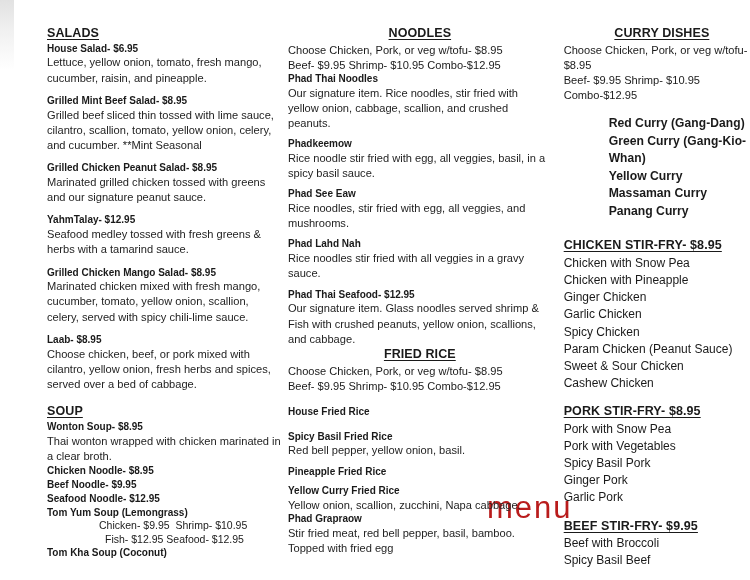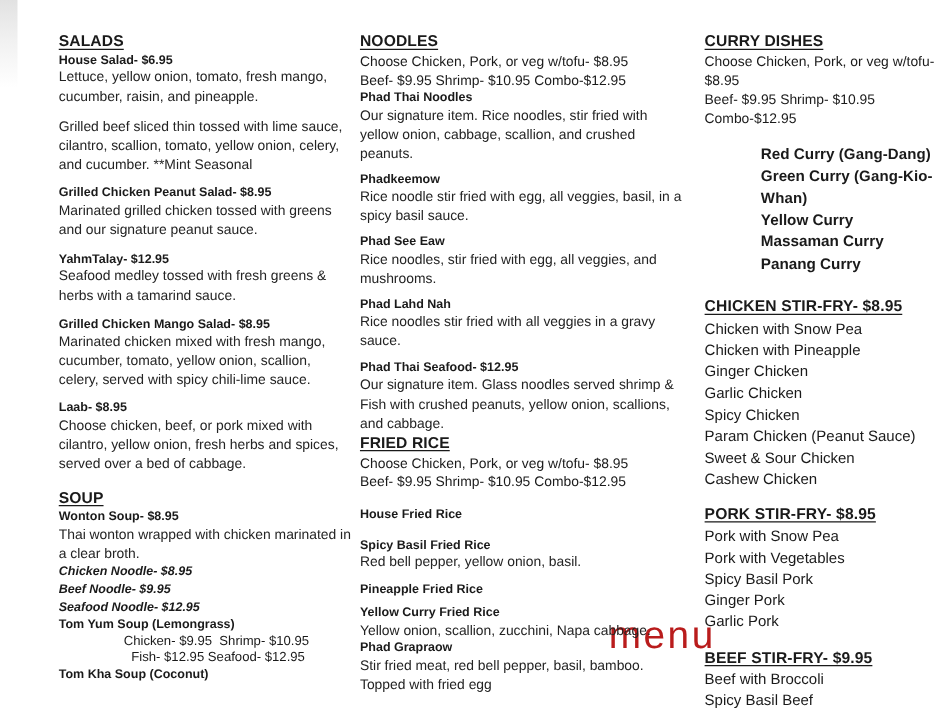--- a/index.html
+++ b/index.html
@@ -48,41 +48,41 @@
   
   .section-head {
     font-weight: bold;
     font-size: 12.5px;
     letter-spacing: .1px;
     text-decoration: underline;
     text-underline-offset: 1.5px;
     margin: 0 0 1px 0;
     line-height: 1.25;
   }
-  .section-head.center { text-align: left; }
+  .section-head.center { text-align: center; }
 
   
   .item { margin: 0 0 0 0; }
   .item + .item { margin-top: 9px; }
 
   .item-name {
     font-weight: bold;
     font-size: 10px;
     line-height: 1.28;
     margin: 0;
   }
   .item-desc {
     font-size: 11.1px;
     line-height: 1.37;
     margin: 0;
     color: #232323;
   }
 
   
-  .tight .item-name { line-height: 1.42; font-style: italic; }
+  .tight .item-name { line-height: 1.42; }
 
   
   .choice-line {
     font-size: 11.1px;
     line-height: 1.36;
     margin: 0;
   }
 
   
   .sub-price {
@@ -142,20 +142,21 @@
 
   <div class="col col-left">
 
     <div class="section-head">SALADS</div>
 
     <div class="item">
       <p class="item-name">House Salad- $6.95</p>
       <p class="item-desc">Lettuce, yellow onion, tomato, fresh mango, cucumber, raisin, and pineapple.</p>
     </div>
     <div class="item">
+      <p class="item-name">Grilled Mint Beef Salad- $8.95</p>
       <p class="item-desc">Grilled beef sliced thin tossed with lime sauce, cilantro, scallion, tomato, yellow onion, celery, and cucumber. **Mint Seasonal</p>
     </div>
     <div class="item">
       <p class="item-name">Grilled Chicken Peanut Salad- $8.95</p>
       <p class="item-desc">Marinated grilled chicken tossed with greens and our signature peanut sauce.</p>
     </div>
     <div class="item">
       <p class="item-name">YahmTalay- $12.95</p>
       <p class="item-desc">Seafood medley tossed with fresh greens &amp; herbs with a tamarind sauce.</p>
     </div>

